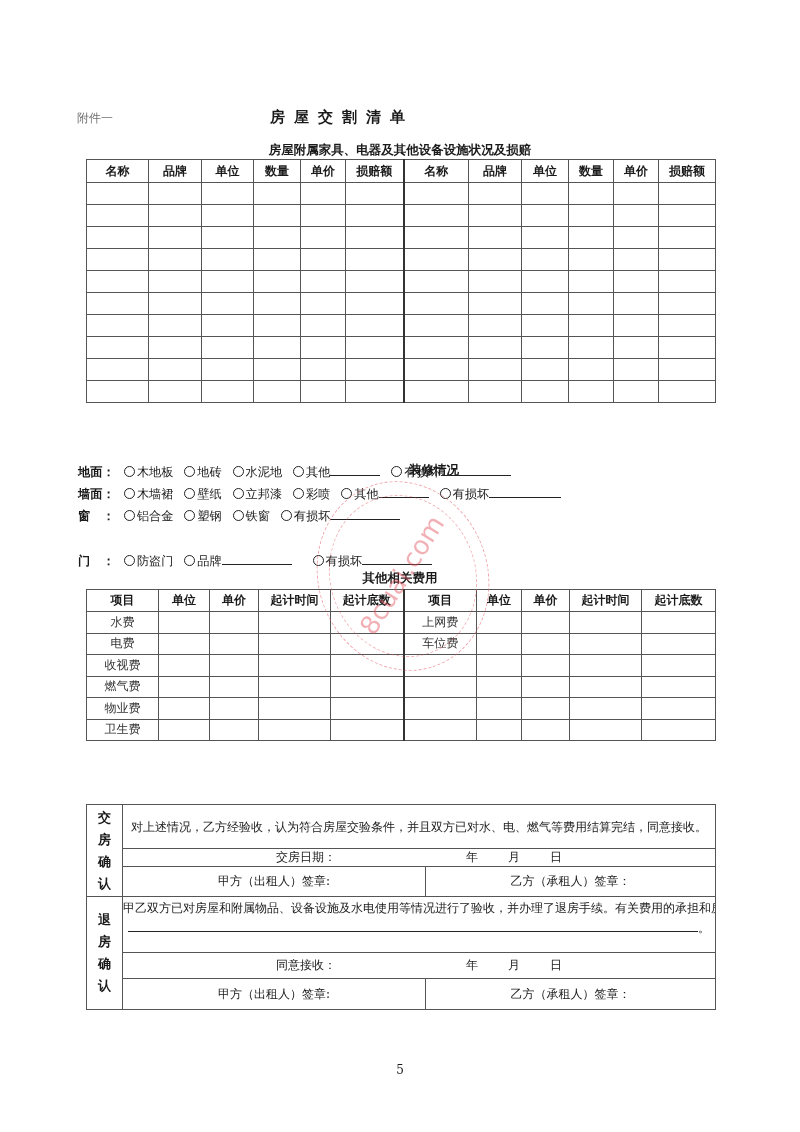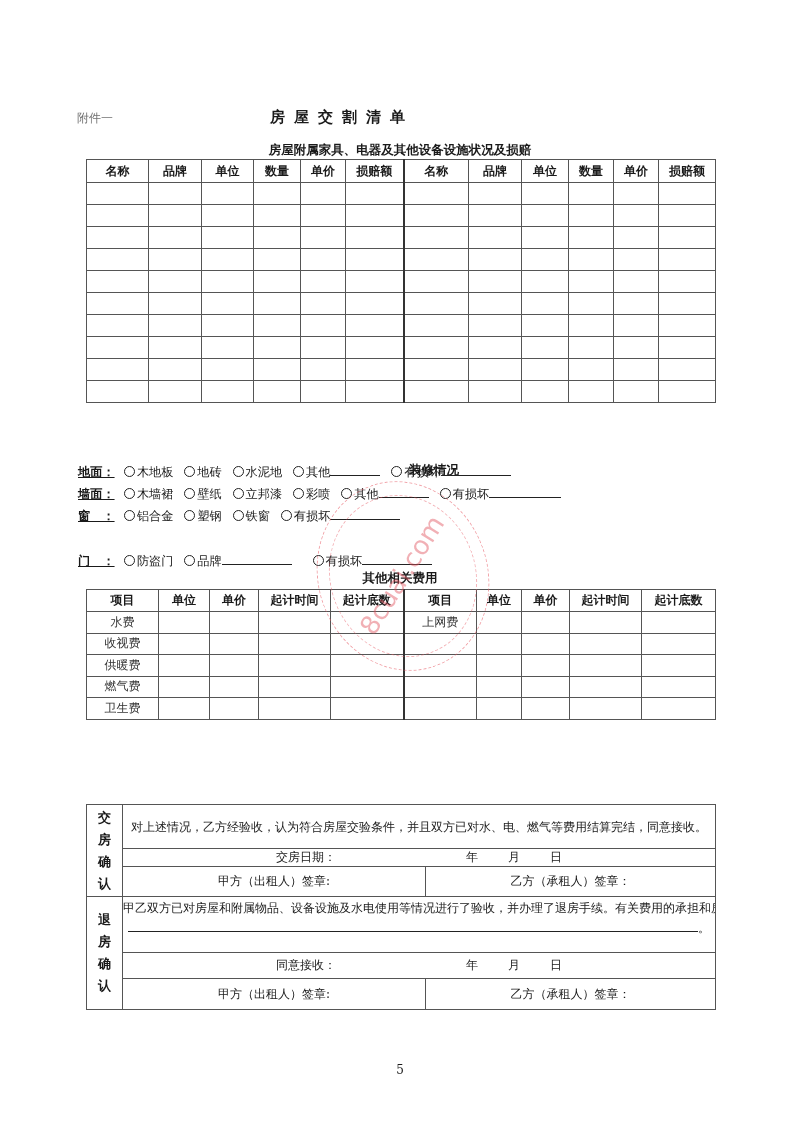--- a/index.html
+++ b/index.html
@@ -11,21 +11,21 @@
   .subtitle { left: 0; width: 800px; top: 142px; text-align: center; font-size: 12.5px; font-weight: bold; }
   table.grid { position: absolute; border-collapse: collapse; table-layout: fixed; border-radius: 23px; }
   table.grid td, table.grid th { border: 1px solid #555; padding: 0; text-align: center; font-size: 12px; overflow: hidden; white-space: nowrap; }
   table.grid th { font-weight: bold; }
   .t1 { left: 86px; top: 159px; width: 629px; }
   .t1 th { height: 22px; }
   .t1 td { height: 21px; }
   .t1 .sep { border-left: 2px solid #333; }
   .sec-title { left: 0; width: 800px; text-align: center; font-size: 12.5px; font-weight: bold; }
   .decor-line { left: 78px; font-size: 12.2px; white-space: nowrap; }
-  .decor-line .lbl { font-weight: bold; display: inline-block; width: 42px; text-decoration: underline; }
+  .decor-line .lbl { font-weight: bold; display: inline-block; width: 42px; }
   .opt { margin-right: 7px; }
   .circ { display: inline-block; width: 9px; height: 9px; border: 1.2px solid #222; border-radius: 50%; vertical-align: -1px; margin-right: 2px; }
   .blank { display: inline-block; border-bottom: 1px solid #222; height: 11px; vertical-align: baseline; }
   .t2 { left: 86px; top: 589px; width: 629px; }
   .t2 th { height: 21px; }
   .t2 td { height: 20.5px; color: #333; }
   .t2 .sep { border-left: 2px solid #333; }
   .t3 { left: 86px; top: 804px; width: 629px; }
   .t3 td { border: 1px solid #555; text-align: left; font-size: 12.2px; padding: 0 6px; white-space: normal; }
   .t3 td.side { text-align: center; font-weight: bold; font-size: 13px; line-height: 22px; padding: 0; }
@@ -293,45 +293,57 @@
         <td></td>
         <td></td>
         <td></td>
         <td class="sep">上网费</td>
         <td></td>
         <td></td>
         <td></td>
         <td></td>
       </tr>
       <tr>
+        <td>电费</td>
+        <td></td>
+        <td></td>
+        <td></td>
+        <td></td>
+        <td class="sep">车位费</td>
+        <td></td>
+        <td></td>
+        <td></td>
+        <td></td>
+      </tr>
+      <tr>
         <td>收视费</td>
         <td></td>
         <td></td>
         <td></td>
         <td></td>
         <td class="sep"></td>
         <td></td>
         <td></td>
         <td></td>
         <td></td>
       </tr>
       <tr>
-        <td>供暖费</td>
-        <td></td>
-        <td></td>
-        <td></td>
-        <td></td>
-        <td class="sep"></td>
-        <td></td>
-        <td></td>
-        <td></td>
-        <td></td>
-      </tr>
-      <tr>
         <td>燃气费</td>
+        <td></td>
+        <td></td>
+        <td></td>
+        <td></td>
+        <td class="sep"></td>
+        <td></td>
+        <td></td>
+        <td></td>
+        <td></td>
+      </tr>
+      <tr>
+        <td>物业费</td>
         <td></td>
         <td></td>
         <td></td>
         <td></td>
         <td class="sep"></td>
         <td></td>
         <td></td>
         <td></td>
         <td></td>
       </tr>

